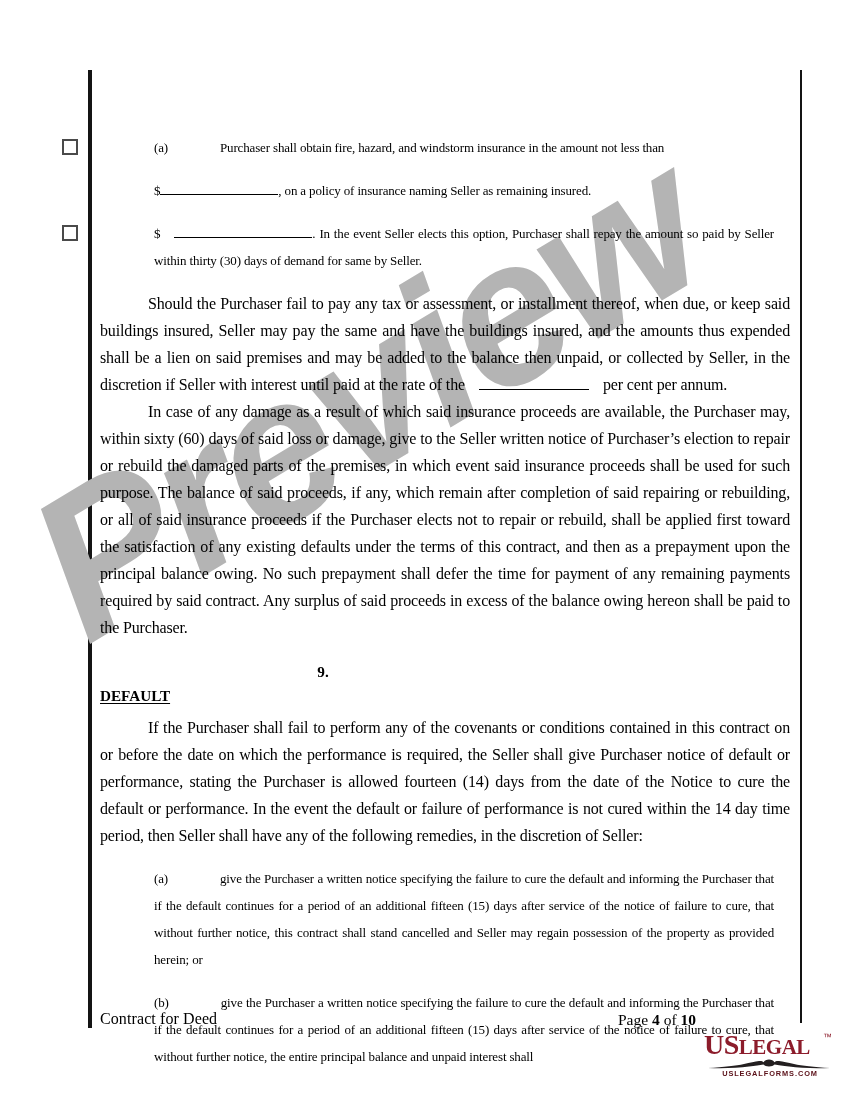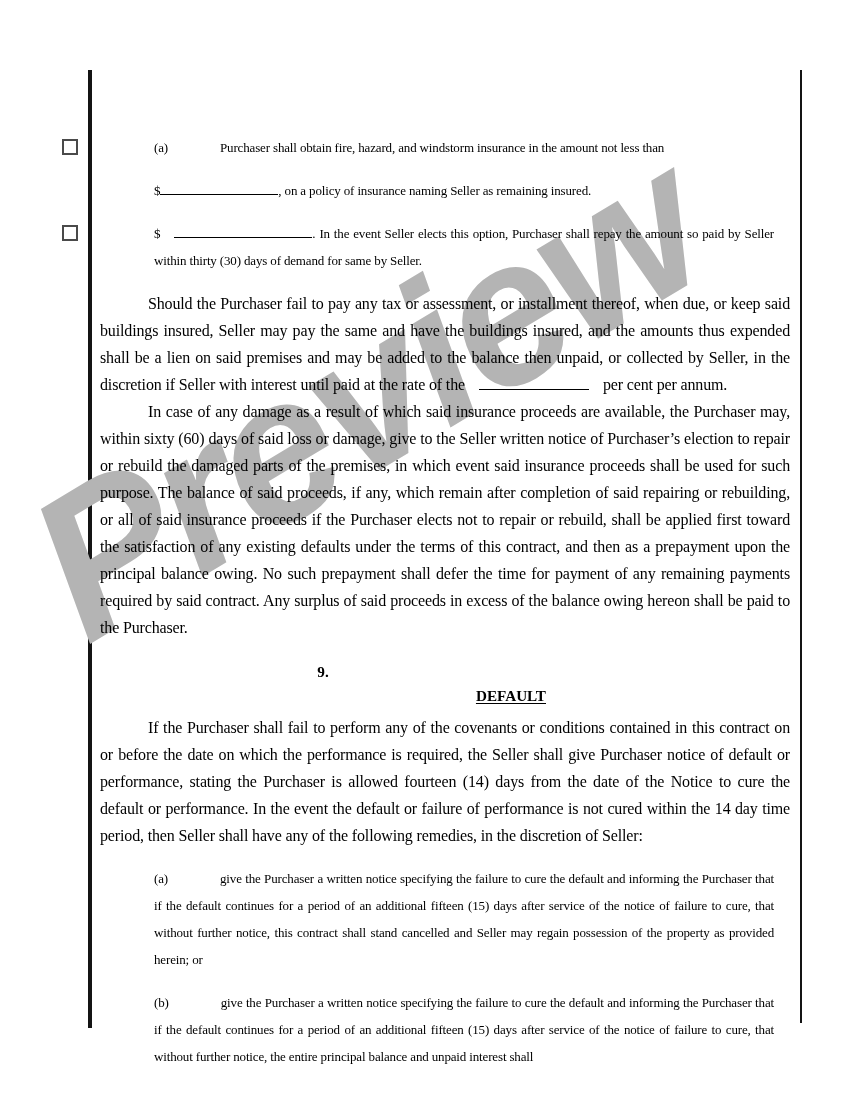--- a/index.html
+++ b/index.html
@@ -139,21 +139,21 @@
   .sec-num {
     margin: 0;
     text-align: center;
     font-size: 15.2px;
     line-height: 22px;
     font-weight: 700;
     padding-right: 244px;
   }
   .sec-title {
     margin: 0;
-    text-align: right;
+    text-align: left;
     font-size: 15.2px;
     line-height: 26px;
     font-weight: 700;
     padding-right: 244px;
   }
   .sec-title span {
     text-decoration: underline;
     text-underline-offset: 2px;
   }
 
@@ -271,14 +271,27 @@
     <div class="gap-sm"></div>
 
     <p class="para indent">If the Purchaser shall fail to perform any of the covenants or conditions contained in this contract on or before the date on which the performance is required, the Seller shall give Purchaser notice of default or performance, stating the Purchaser is allowed fourteen (14) days from the date of the Notice to cure the default or performance.  In the event the default or failure of performance is not cured within the 14 day time period, then Seller shall have any of the following remedies, in the discretion of Seller:</p>
 
     <p class="hang"><span>(a)</span><span class="tab"></span><span>give the Purchaser a written notice specifying the failure to cure the default and informing the Purchaser that if the default continues for a period of an additional fifteen (15) days after service of the notice of failure to cure, that without further notice, this contract shall stand cancelled and Seller may regain possession of the property as provided herein; or</span></p>
 
     <p class="hang"><span>(b)</span><span class="tab"></span><span>give the Purchaser a written notice specifying the failure to cure the default and informing the Purchaser that if the default continues for a period of an additional fifteen (15) days after service of the notice of failure to cure, that without further notice, the entire principal balance and unpaid interest shall</span></p>
 
   </div>
 
+  <div class="footer">
+    <div class="footer-left">Contract for Deed</div>
+    <div class="footer-page"><span>Page</span> <b>4</b> <span>of</span> <b>10</b></div>
+
+    <div class="logo">
+      <div class="logo-word"><span>US</span><span class="sm">LEGAL</span></div>
+      <div class="logo-tm">™</div>
+      <svg class="logo-bird" viewBox="0 0 126 11">
+        <path d="M63 0.5 C60.5 0.5 58.6 1.6 57.6 3.2 C56.6 2.2 55 1.7 53 2.0 C49 2.5 44 3.6 38 5.0 C30 6.8 18 8.2 2 9.0 C18 9.6 32 9.0 43 7.6 C49 6.8 54 6.0 57.4 5.4 C58.4 6.6 60.6 7.4 63 7.4 C65.4 7.4 67.6 6.6 68.6 5.4 C72 6.0 77 6.8 83 7.6 C94 9.0 108 9.6 124 9.0 C108 8.2 96 6.8 88 5.0 C82 3.6 77 2.5 73 2.0 C71 1.7 69.4 2.2 68.4 3.2 C67.4 1.6 65.5 0.5 63 0.5 Z" fill="#231f20"></path>
+      </svg>
+      <div class="logo-url">USLEGALFORMS.COM</div>
+    </div>
+  </div>
 
 </div>
 
 </body></html>

